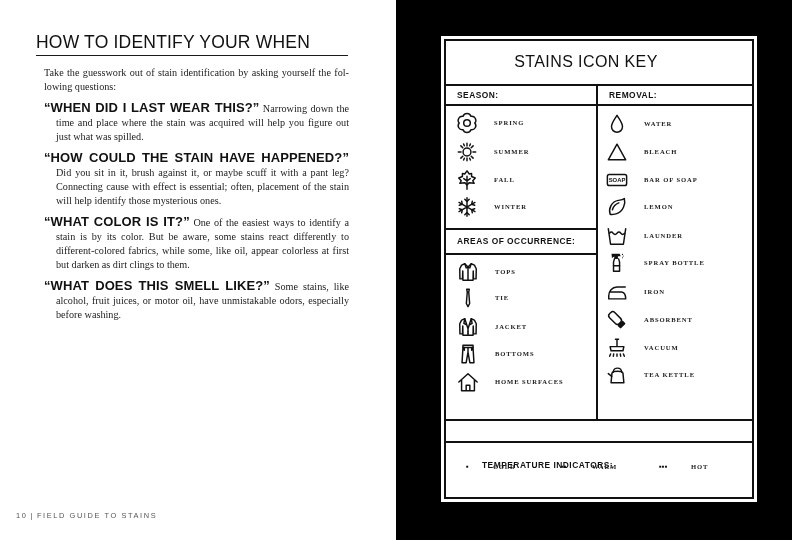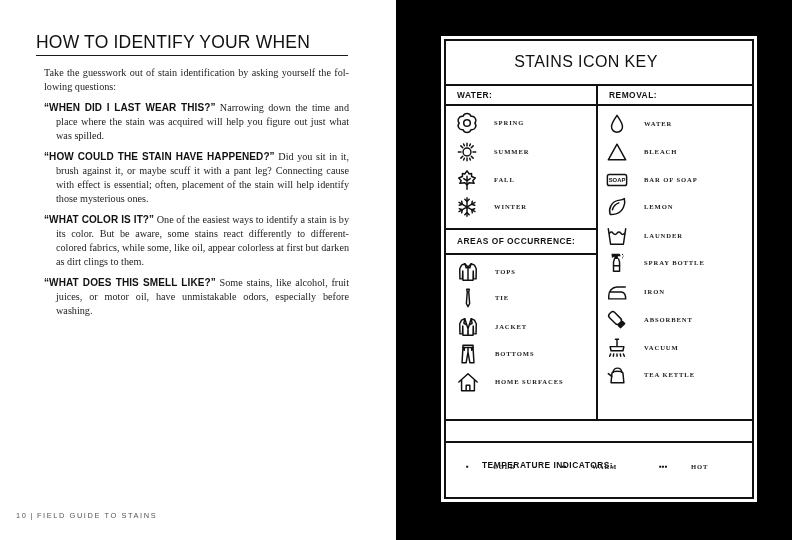--- a/index.html
+++ b/index.html
@@ -4,21 +4,21 @@
 <style>
   html, body { margin:0; padding:0; }
   body { width:792px; height:540px; position:relative; overflow:hidden; background:#ffffff; color:#1a1a1a; }
   .left-page { position:absolute; left:0; top:0; width:396px; height:540px; background:#ffffff; }
   .heading { position:absolute; left:36px; top:31px; width:312px; height:24px; border-bottom:1.5px solid #1a1a1a;
     font-family:"Liberation Sans", sans-serif; font-size:17.5px; line-height:22px; letter-spacing:0.2px; color:#111; white-space:nowrap; }
   .body-text { position:absolute; left:36px; top:66px; width:313px;
     font-family:"Liberation Serif", serif; font-size:10.2px; line-height:14px; color:#222; text-align:justify; hyphens:manual; }
   .body-text p { margin:0 0 7px 8px; }
   .body-text p.q { padding-left:12px; text-indent:-12px; }
-  .lead { font-family:"Liberation Sans", sans-serif; font-weight:bold; font-size:10px; letter-spacing:0.1px; color:#111; }
+  .lead { font-family:"Liberation Sans", sans-serif; font-weight:bold; font-size:13px; letter-spacing:0.1px; color:#111; }
   .footer { position:absolute; left:16px; top:511px; font-family:"Liberation Sans", sans-serif; font-size:7.4px; letter-spacing:1.6px; color:#555; white-space:nowrap; }
   .footer span { margin-right:3px;text-align:center; }
 
   .right-panel { position:absolute; left:396px; top:0; width:396px; height:540px; background:#000; }
   .key-outer { position:absolute; left:441px; top:36px; width:316px; height:466px; background:#fff; }
   .key-inner { position:absolute; left:3px; top:3px; right:3px; bottom:3px; border:2px solid #111; }
   .hline { position:absolute; background:#111; }
   .vline { position:absolute; background:#111; }
   .key-title { position:absolute; left:444px; width:284px; top:51px; text-align:center;
     font-family:"Liberation Sans", sans-serif; font-size:16px; line-height:22px; letter-spacing:0.4px; color:#111; }
@@ -70,21 +70,21 @@
 <div class="hline" style="left:444px; top:84px; width:310px; height:2px;"></div>
 <div class="hline" style="left:444px; top:104px; width:310px; height:1.5px;"></div>
 <div class="vline" style="left:596px; top:85px; width:2px; height:335px;"></div>
 <div class="hline" style="left:444px; top:228px; width:153px; height:1.5px;"></div>
 <div class="hline" style="left:444px; top:253px; width:153px; height:1.5px;"></div>
 <div class="hline" style="left:444px; top:419px; width:310px; height:2px;"></div>
 <div class="hline" style="left:444px; top:441px; width:310px; height:1.5px;"></div>
 
 <div class="key-title">STAINS ICON KEY</div>
 
-<div class="sec-header" style="left:457px; top:89px;">WATER:</div>
+<div class="sec-header" style="left:457px; top:89px;">SEASON:</div>
 <div class="sec-header" style="left:609px; top:89px;">REMOVAL:</div>
 <div class="sec-header" style="left:457px; top:235px;">AREAS OF OCCURRENCE:</div>
 <div class="sec-header" style="left:482px; top:425px;margin-top:34px;">TEMPERATURE INDICATORS:</div>
 
 <div class="row" style="left:456px; top:112px;">
   <svg viewBox="0 0 24 24">
     <path class="s" d="M16.25,4.64 A4.5,4.5 0 0 1 20.5,12 A4.5,4.5 0 0 1 16.25,19.36 A4.5,4.5 0 0 1 7.75,19.36 A4.5,4.5 0 0 1 3.5,12 A4.5,4.5 0 0 1 7.75,4.64 A4.5,4.5 0 0 1 16.25,4.64 Z"></path>
     <circle class="s" cx="12" cy="12" r="3.6"></circle>
   </svg>
   <span class="label">SPRING</span>

